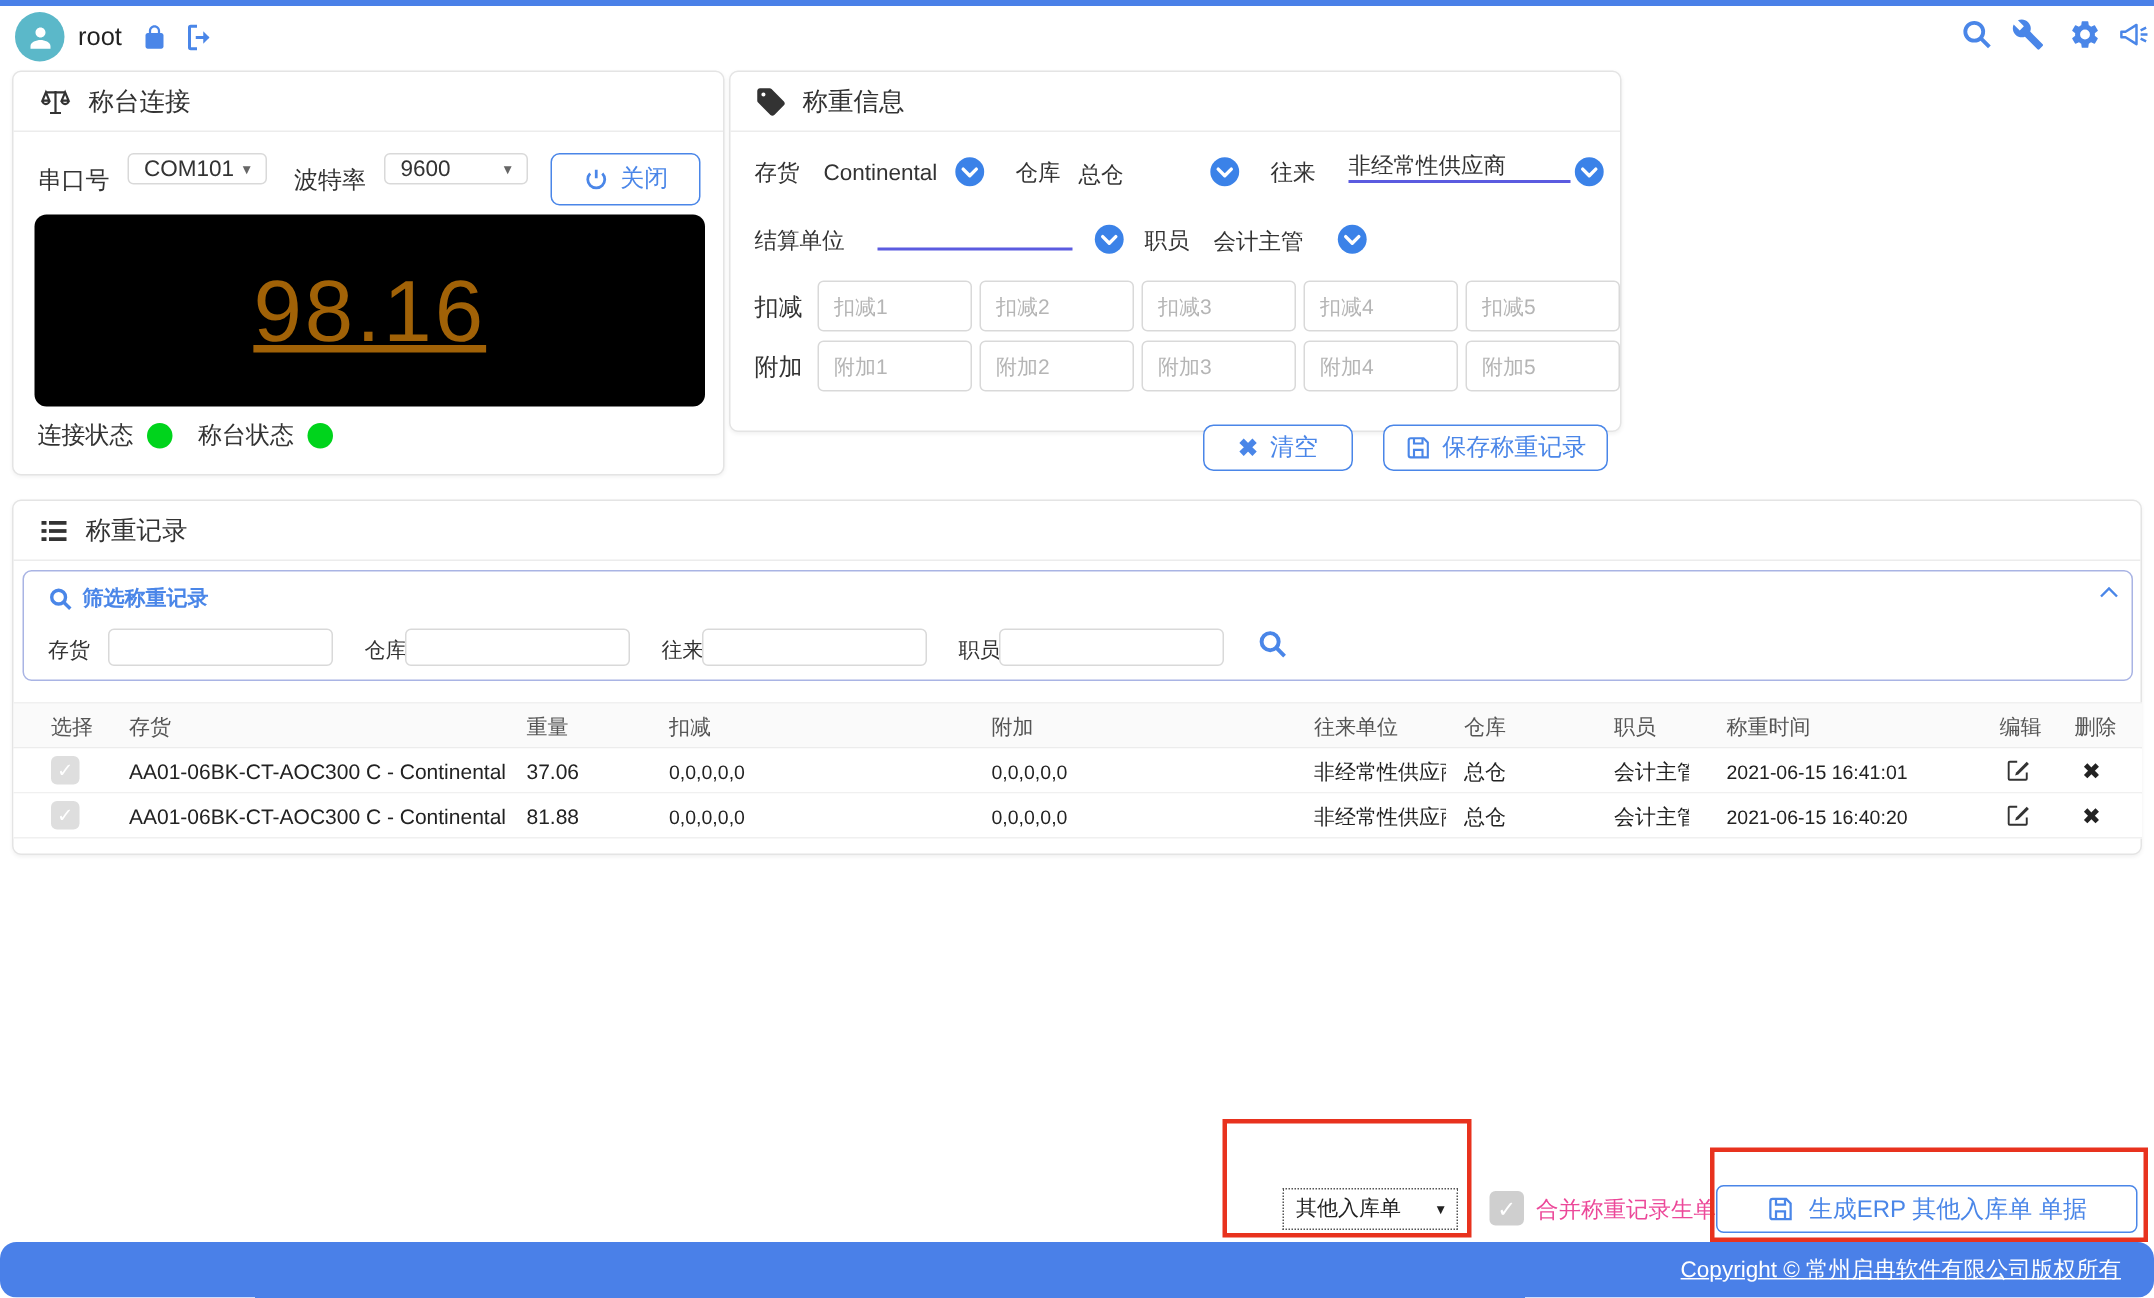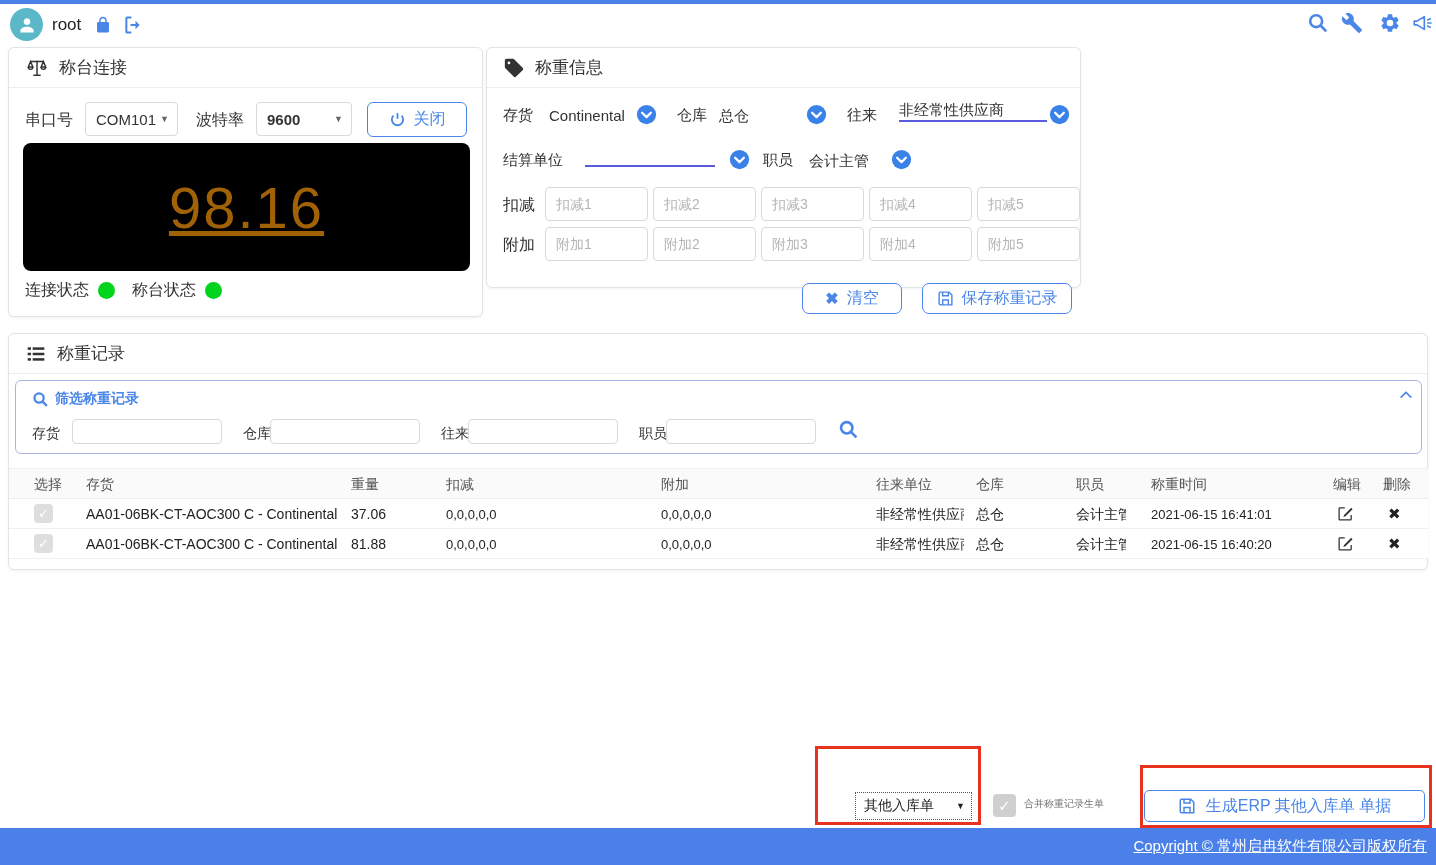--- a/index.html
+++ b/index.html
@@ -17,21 +17,21 @@
   #username { left:52px; top:11px; font-size:17px; color:#222; }
   .tb-icon { top:8px; width:24px; height:24px; color:#4a86e8; cursor:pointer; }
   svg { display:block; }
 
   
   .panel { background:#fff; border:1px solid #e4e4e4; border-radius:6px; box-shadow:0 1px 3px rgba(0,0,0,0.06); }
   .panel-header { height:40px; border-bottom:1px solid #ececec; display:flex; align-items:center; padding-left:16px; gap:10px; font-size:17px; color:#333; }
 
   #scale-panel { left:8px; top:47px; width:475px; height:270px; }
   .lbl { font-size:16px; color:#333; }
-  .selbox { height:34px; border:1px solid #d9d9d9; border-radius:4px; background:#fff; display:flex; align-items:center; justify-content:space-between; padding:0 8px 0 10px; font-size:15px; color:#333; cursor:pointer; }
+  .selbox { height:21px; border:1px solid #d9d9d9; border-radius:4px; background:#fff; display:flex; align-items:center; justify-content:space-between; padding:0 8px 0 10px; font-size:15px; color:#333; cursor:pointer; }
   .selarrow { font-size:9px; color:#666; }
   #close-btn { border:1px solid #4a86e8; color:#4a86e8; background:#fff; border-radius:6px; height:35px; width:100px; display:flex; align-items:center; justify-content:center; gap:8px; font-size:16px; cursor:pointer; }
   #weight-display { left:14px; top:95px; width:447px; height:128px; background:#000; border-radius:8px; display:flex; align-items:center; justify-content:center; }
   #weight-value { color:#a16207; font-size:58px; letter-spacing:2px;text-decoration:underline; }
   .status-dot { width:17px; height:17px; border-radius:50%; background:#00d41c; display:inline-block; vertical-align:-3px; }
 
   #info-panel { left:486px; top:47px; width:595px; height:241px; }
   .chev-circle { width:21px; height:21px; cursor:pointer; }
   .uline-input { border:none; border-bottom:2px solid #5b5be0; font-size:15px; color:#333; background:transparent; height:22px; }
   .ph-input { height:34px; border:1px solid #d9d9d9; border-radius:4px; font-size:14px; color:#333; padding:0 10px; width:103px; }
@@ -48,24 +48,24 @@
   #thead { left:0px; top:134px; width:1419px; height:31px; background:#fafafa; border-top:1px solid #f0f0f0; border-bottom:1px solid #ececec; }
   .trow { width:1419px; height:30px; border-bottom:1px solid #f0f0f0; background:#fff; }
   .td { font-size:14px; color:#222; white-space:nowrap; overflow:hidden; }
   .cb { width:19px; height:19px; border-radius:4px; background:#dedede; display:flex; align-items:center; justify-content:center; color:#fff; cursor:pointer; }
   .del-x { font-size:15px; color:#222; cursor:pointer; }
 
   
   .redbox { border:3px solid #e8321e; background:transparent; }
   #doctype-select { left:855px; top:792px; width:117px; height:28px; border:1px dotted #555; background:#fff; display:flex; align-items:center; justify-content:space-between; padding:0 6px 0 8px; font-size:14px; color:#222; cursor:pointer; }
   #merge-cb { left:993px; top:794px; width:23px; height:23px; border-radius:4px; background:#cfcfcf; display:flex; align-items:center; justify-content:center; color:#fff; cursor:pointer; }
-  #merge-label { left:1024px; top:797px; font-size:10px; color:#737373; }
+  #merge-label { left:1024px; top:797px; font-size:15px; color:#ec4899; }
   #gen-btn { left:1144px; top:790px; width:281px; height:32px; border:1px solid #4a86e8; border-radius:5px; background:#fff; color:#4a86e8; display:flex; align-items:center; justify-content:center; gap:10px; font-size:16px; cursor:pointer; }
 
-  #footer { left:0; top:828px; width:1436px; height:37px; background:#4a80e8; display:flex; align-items:center; justify-content:flex-end; padding-right:9px; }
+  #footer { left:0; top:828px; width:1436px; height:37px; background:#4a80e8; display:flex; align-items:center; justify-content:flex-end; padding-right:22px;border-radius:11px; }
   #footer span { color:#fff; font-size:15px; text-decoration:underline; cursor:pointer; }
 </style>
 </head>
 <body>
 
 <div id="stage">
 
   <div id="topstrip" class="abs"></div>
 
   <div id="topbar" class="abs">
@@ -120,21 +120,21 @@
           <path d="M19 5l-2.5 6h5L19 5zM16.5 11a2.5 2.5 0 0 0 5 0"></path>
         </svg>
       <span>称台连接</span>
     </div>
     <span class="abs lbl" style="left:16px;top:62px;">串口号</span>
     <div class="abs selbox" style="left:76px;top:54px;width:93px;">
       <span>COM101</span>
       <span class="selarrow">▼</span>
     </div>
     <span class="abs lbl" style="left:187px;top:62px;">波特率</span>
-    <div class="abs selbox" style="left:247px;top:54px;width:96px;font-weight:bold;">
+    <div class="abs selbox" style="left:247px;top:54px;width:96px;">
       <span>9600</span>
       <span class="selarrow">▼</span>
     </div>
     <button id="close-btn" class="abs" style="left:358px;top:54px;">
       <svg width="17" height="17" viewBox="0 0 24 24" fill="none" stroke="currentColor" stroke-width="2.6">
           <path d="M12 3v8"></path>
           <path d="M6.3 6.5a8 8 0 1 0 11.4 0"></path>
         </svg>
       <span>关闭</span>
     </button>

